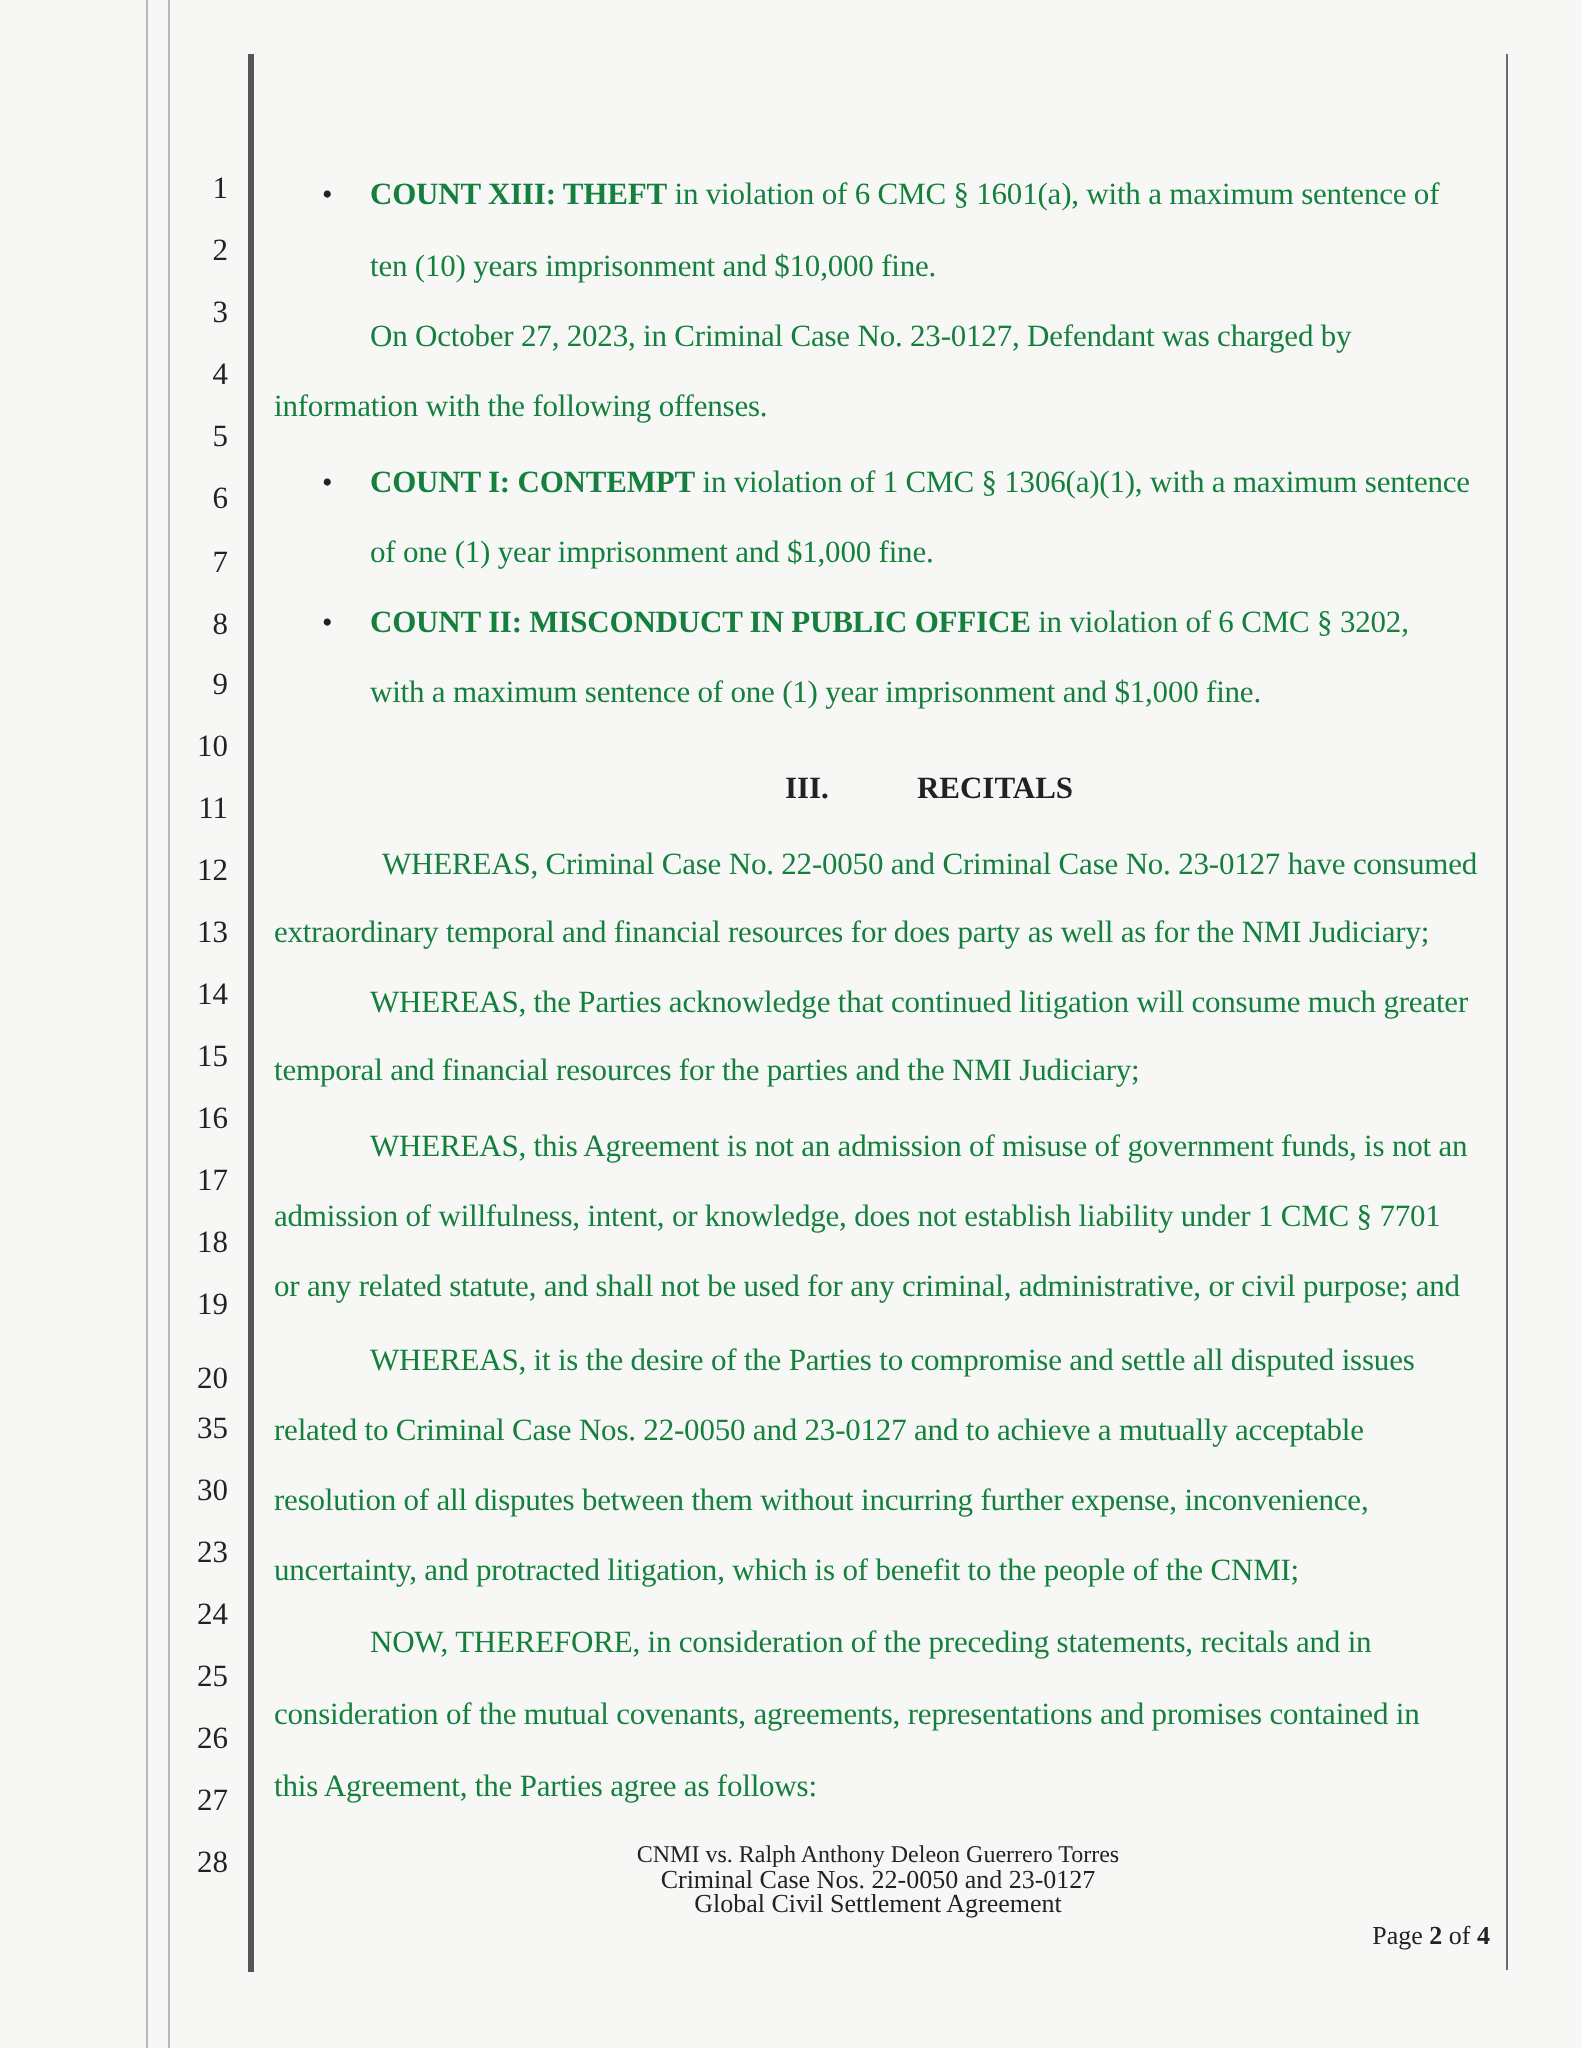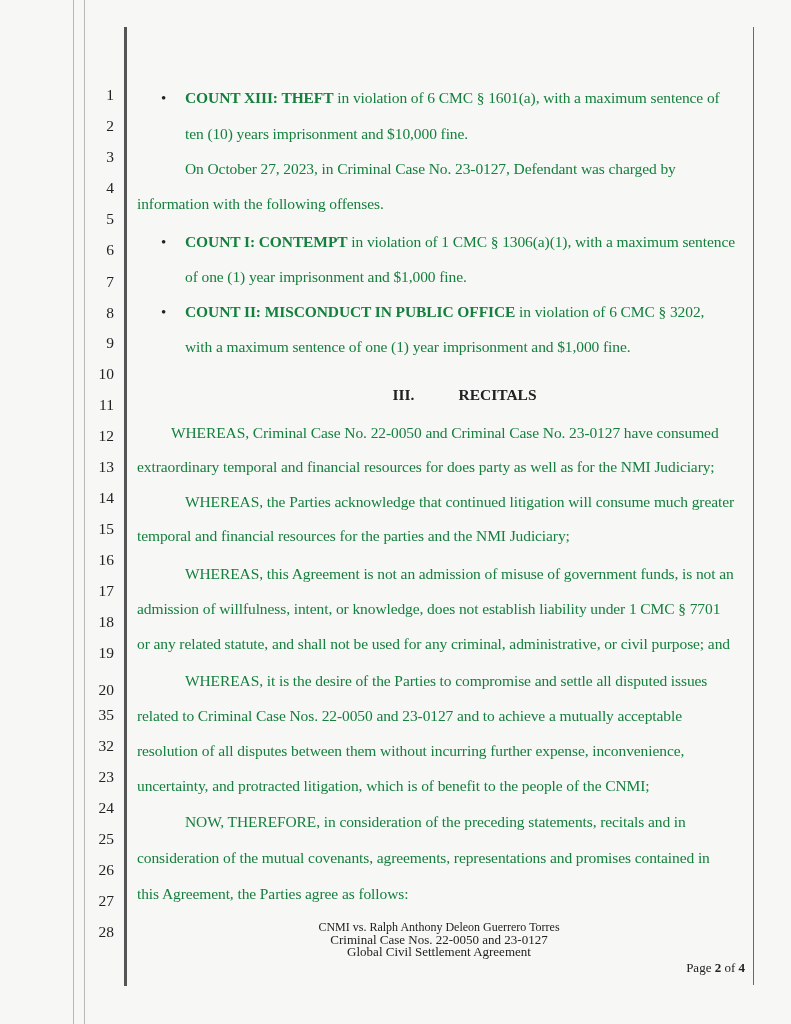--- a/index.html
+++ b/index.html
@@ -54,21 +54,21 @@
   <div class="lnum" style="top:427px">12</div>
   <div class="lnum" style="top:458px">13</div>
   <div class="lnum" style="top:489px">14</div>
   <div class="lnum" style="top:520px">15</div>
   <div class="lnum" style="top:551px">16</div>
   <div class="lnum" style="top:582px">17</div>
   <div class="lnum" style="top:613px">18</div>
   <div class="lnum" style="top:644px">19</div>
   <div class="lnum" style="top:681px">20</div>
   <div class="lnum" style="top:706px">35</div>
-  <div class="lnum" style="top:737px">32</div>
+  <div class="lnum" style="top:737px">30</div>
   <div class="lnum" style="top:768px">23</div>
   <div class="lnum" style="top:799px">24</div>
   <div class="lnum" style="top:830px">25</div>
   <div class="lnum" style="top:861px">26</div>
   <div class="lnum" style="top:892px">27</div>
   <div class="lnum" style="top:923px">28</div>
 </div>
 
 <div>
   <span class="bullet" style="top:89px">•</span>
@@ -91,21 +91,21 @@
   <span class="bullet" style="top:303px">•</span>
   <div class="line" style="left:185px; top:303px"><b>COUNT II: MISCONDUCT IN PUBLIC OFFICE</b><span> in violation of 6 CMC § 3202,</span></div>
   <div class="line" style="left:185px; top:338px">with a maximum sentence of one (1) year imprisonment and $1,000 fine.</div>
 </div>
 
 <div class="heading" style="top:386px; left:69px">
   <span class="num">III.</span><span>RECITALS</span>
 </div>
 
 <div>
-  <div class="line" style="left:171px; top:424px">WHEREAS, Criminal Case No. 22-0050 and Criminal Case No. 23-0127 have consumed</div>
+  <div class="line" style="left:191px; top:424px">WHEREAS, Criminal Case No. 22-0050 and Criminal Case No. 23-0127 have consumed</div>
   <div class="line" style="left:137px; top:458px">extraordinary temporal and financial resources for does party as well as for the NMI Judiciary;</div>
 </div>
 <div>
   <div class="line" style="left:185px; top:493px">WHEREAS, the Parties acknowledge that continued litigation will consume much greater</div>
   <div class="line" style="left:137px; top:527px">temporal and financial resources for the parties and the NMI Judiciary;</div>
 </div>
 <div>
   <div class="line" style="left:185px; top:565px">WHEREAS, this Agreement is not an admission of misuse of government funds, is not an</div>
   <div class="line" style="left:137px; top:600px">admission of willfulness, intent, or knowledge, does not establish liability under 1 CMC § 7701</div>
   <div class="line" style="left:137px; top:635px">or any related statute, and shall not be used for any criminal, administrative, or civil purpose; and</div>

